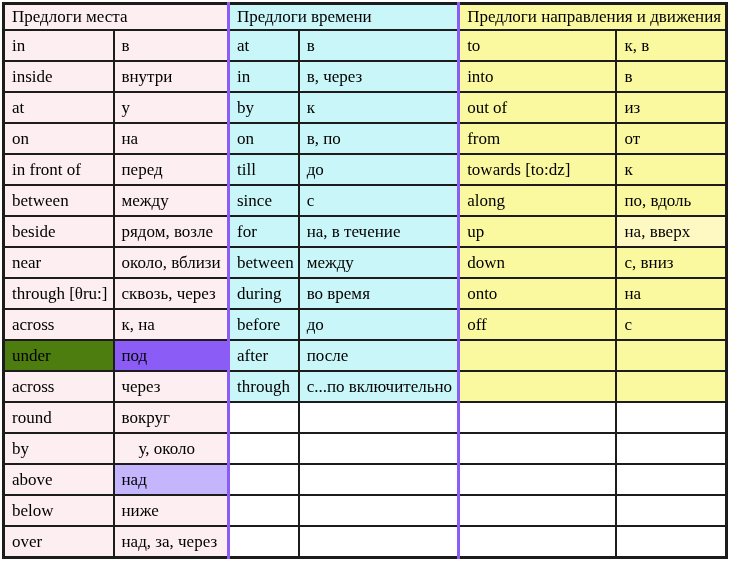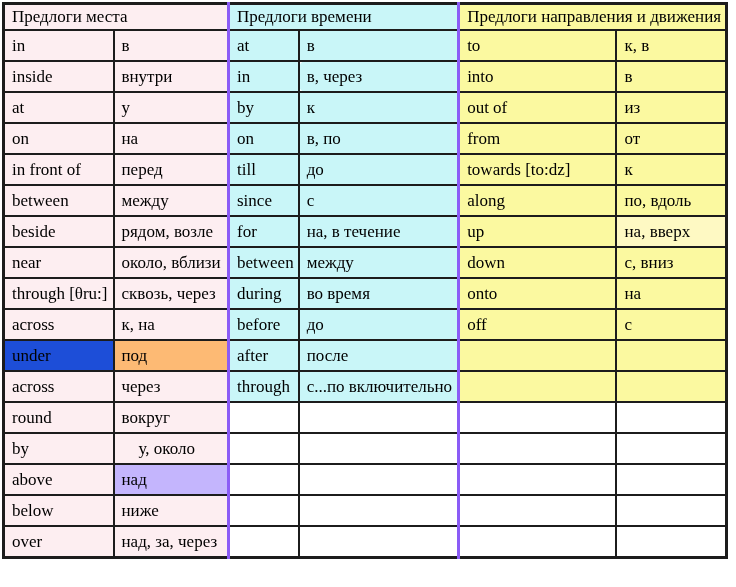--- a/index.html
+++ b/index.html
@@ -139,22 +139,22 @@
         </tr>
         <tr>
           <td style="background: rgb(253, 238, 241);">across</td>
           <td style="background: rgb(253, 238, 241);">к, на</td>
           <td class="sec-start" style="background: rgb(201, 246, 248);">before</td>
           <td style="background: rgb(201, 246, 248);">до</td>
           <td class="sec-start" style="background: rgb(251, 249, 160);">off</td>
           <td style="background: rgb(251, 249, 160);">с</td>
         </tr>
         <tr>
-          <td style="background: #1d4ed8;">under</td>
-          <td style="background: #fdba74;">под</td>
+          <td style="background: #4d7c0f;">under</td>
+          <td style="background: #8b5cf6;">под</td>
           <td class="sec-start" style="background: rgb(201, 246, 248);">after</td>
           <td style="background: rgb(201, 246, 248);">после</td>
           <td class="sec-start" style="background: rgb(251, 249, 160);"></td>
           <td style="background: rgb(251, 249, 160);"></td>
         </tr>
         <tr>
           <td style="background: rgb(253, 238, 241);">across</td>
           <td style="background: rgb(253, 238, 241);">через</td>
           <td class="sec-start" style="background: rgb(201, 246, 248); margin-left: 24px;">through</td>
           <td style="background: rgb(201, 246, 248);">с...по включительно</td>

